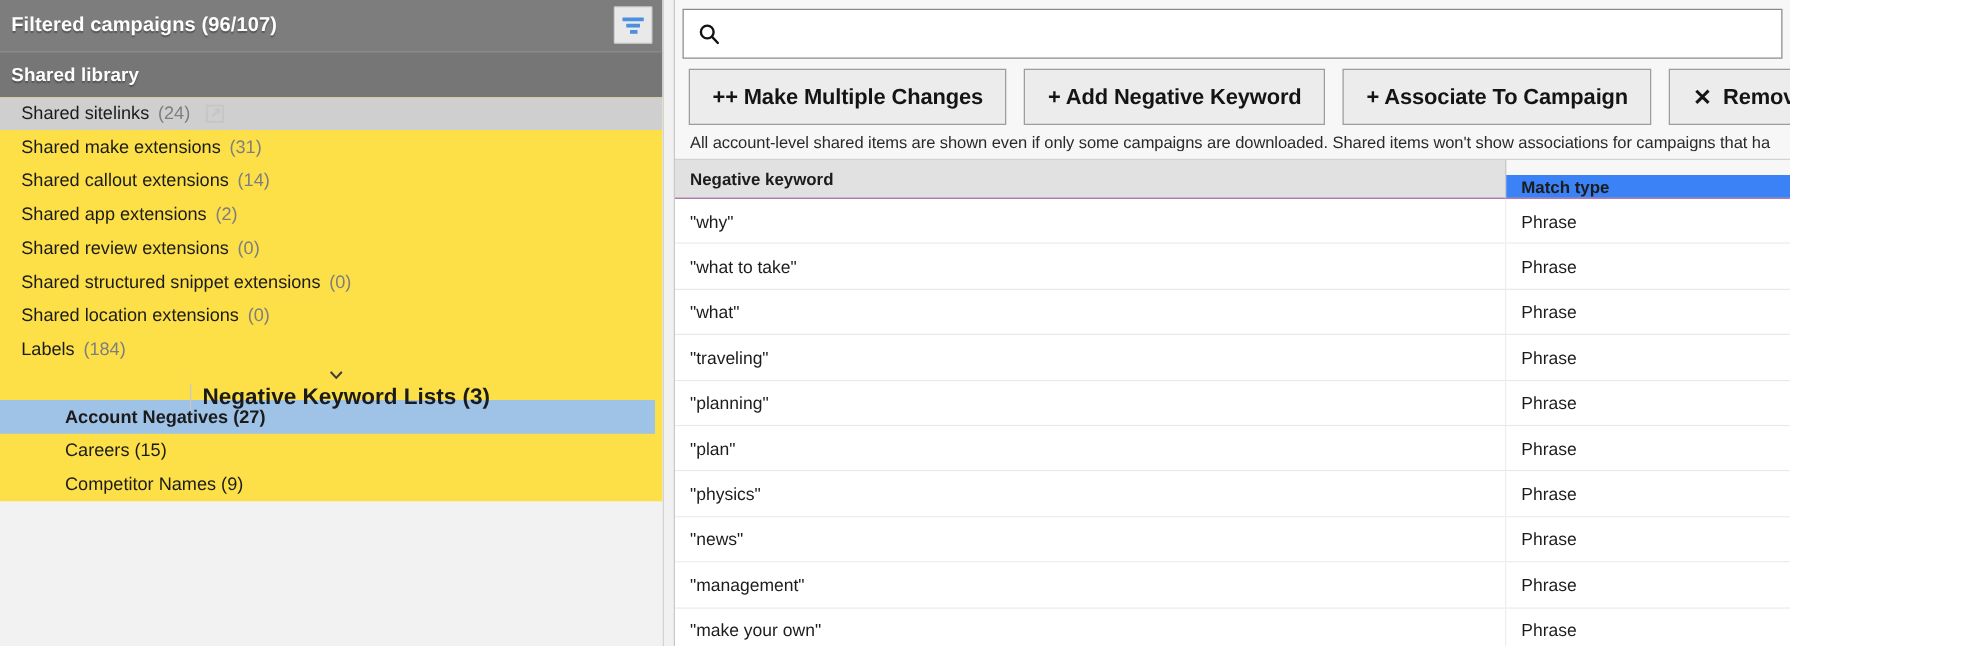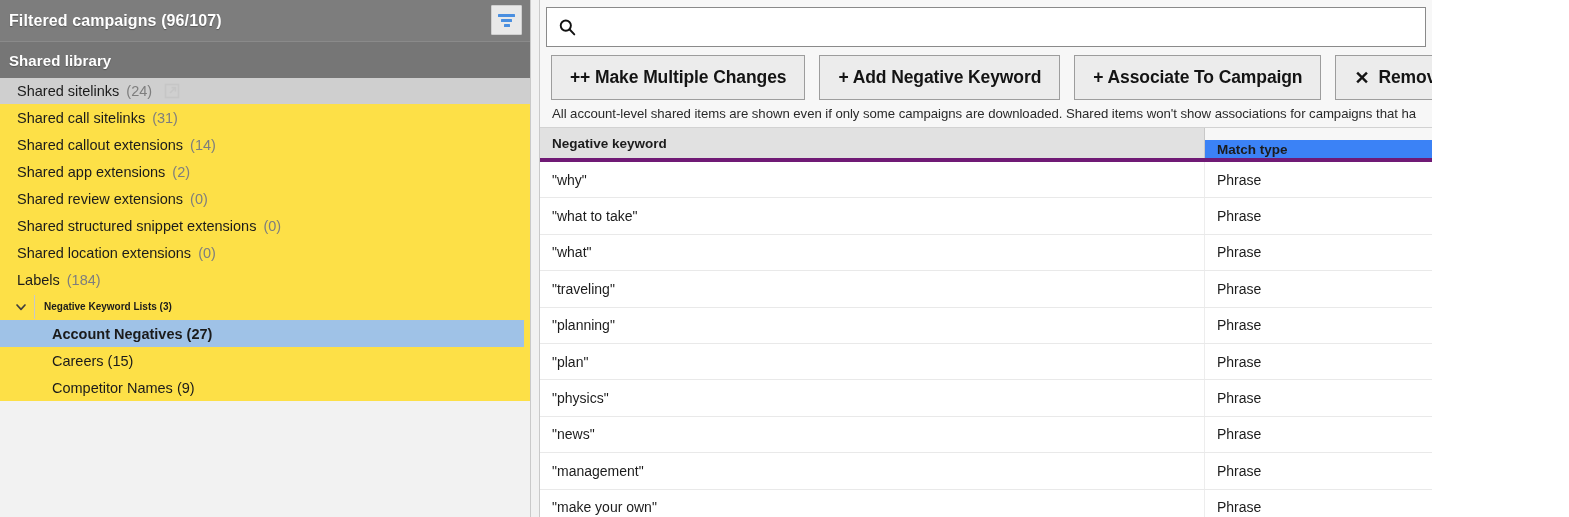--- a/index.html
+++ b/index.html
@@ -127,21 +127,22 @@
     margin-left: 12px;
     width: 16px;
     height: 16px;
     position: relative;
   }
   .ext-icon svg { display: block; }
 
   .tree-row.group {
     padding-left: 14px;
     font-weight: bold;
-    font-size: 10px;
+    font-size: 18px;
+    flex-direction: column;
   }
   .chevron {
     width: 14px;
     height: 14px;
     margin-right: 6px;
     display: inline-flex;
     align-items: center;
     justify-content: center;
     flex: 0 0 14px;
   }
@@ -253,21 +254,21 @@
   
   .table {
     margin-top: 6px;
     border-top: 1px solid #d2d2d2;
     position: relative;
   }
   .thead {
     display: flex;
     height: 30px;
     align-items: stretch;
-    border-bottom: 4px solid #701a75;
+    border-bottom: 1px solid #701a75;
     text-align: right;
   }
   .th {
     display: flex;
     align-items: center;
     font-size: 13.5px;
     font-weight: bold;
     color: #1c1c1c;
     box-sizing: border-box;
     padding-left: 12px;
@@ -337,21 +338,21 @@
         <span class="ext-icon">
           <svg width="16" height="16" viewBox="0 0 16 16">
             <rect x="1.5" y="1.5" width="13" height="13" fill="none" stroke="#c6c6c6" stroke-width="1.6"></rect>
             <path d="M6 10 L11 5" stroke="#c6c6c6" stroke-width="1.6" fill="none"></path>
             <path d="M7.6 4.6 L11.4 4.6 L11.4 8.4" stroke="#c6c6c6" stroke-width="1.6" fill="none"></path>
           </svg>
         </span>
       </div>
 
       <div class="tree-row plain">
-        <span>Shared call sitelinks</span>
+        <span>Shared make extensions</span>
         <span class="count">(31)</span>
       </div>
 
       <div class="tree-row plain">
         <span>Shared callout extensions</span>
         <span class="count">(14)</span>
       </div>
 
       <div class="tree-row plain">
         <span>Shared app extensions</span>

